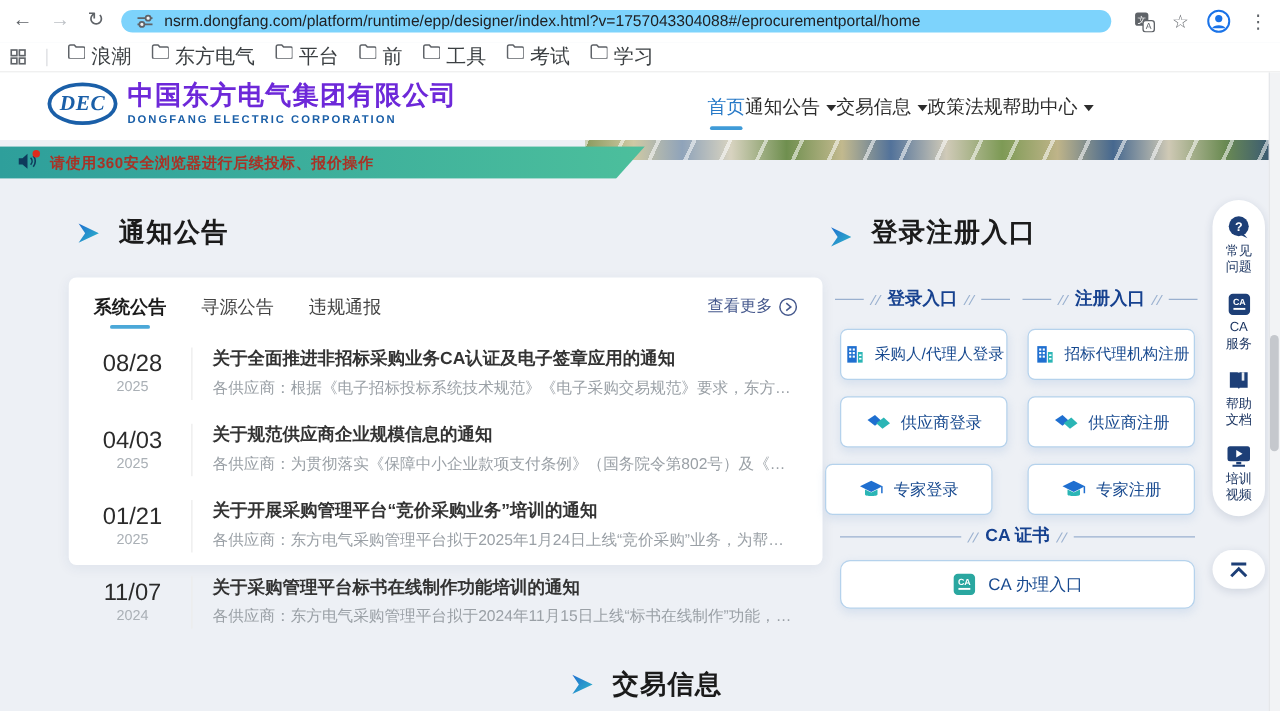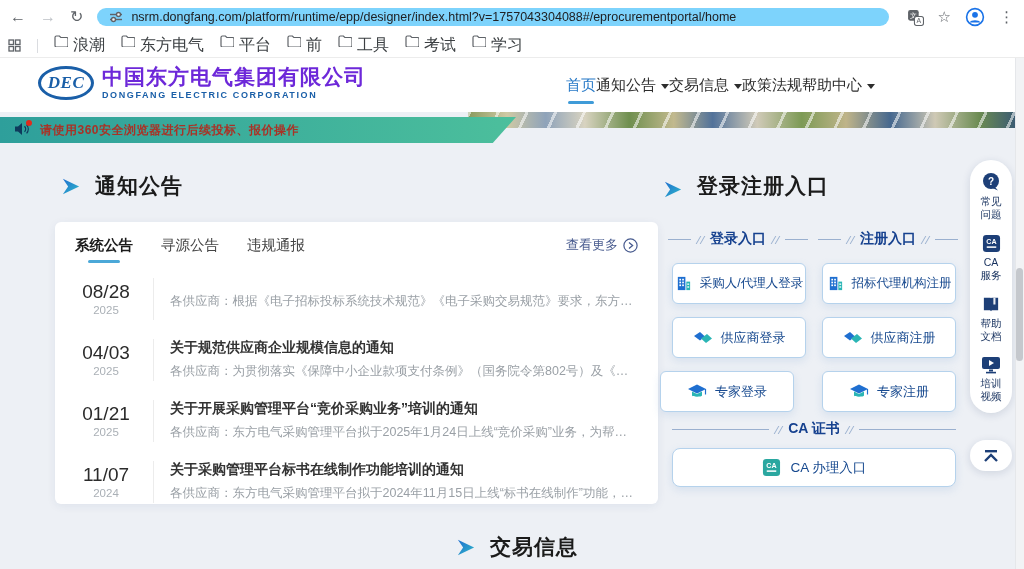--- a/index.html
+++ b/index.html
@@ -56,21 +56,21 @@
     display:flex;align-items:center;padding-left:14px;gap:8px;}
   .speaker-wrap{position:relative;width:18px;height:16px;}
   .red-dot{position:absolute;top:-2px;right:0;width:6px;height:6px;border-radius:50%;background:#e02b1d;}
   .band-text{font-size:12px;color:#a93226;font-weight:bold;letter-spacing:.5px;}
 
   
   .sec-title{position:absolute;display:flex;align-items:center;gap:14px;}
   .sec-title .txt{font-size:21px;font-weight:bold;color:#1b1b1b;letter-spacing:1px;}
 
   
-  .card{position:absolute;left:55px;top:222px;width:603px;height:282px;background:#fff;
+  .card{position:absolute;left:55px;top:222px;width:603px;height:230px;background:#fff;
     border-radius:6px;box-shadow:0 2px 10px rgba(30,60,110,.07);padding:0 20px;}
   .tabrow{height:46px;display:flex;align-items:center;gap:28px;position:relative;}
   .tab{font-size:14.5px;color:#444;cursor:pointer;position:relative;padding:4px 0;}
   .tab.active{font-weight:bold;color:#1b1b1b;}
   .tab.active::after{content:"";position:absolute;left:50%;transform:translateX(-50%);
     bottom:-4px;width:32px;height:3px;background:#4ba8d8;border-radius:2px;}
   .viewmore{margin-left:auto;display:flex;align-items:center;gap:5px;font-size:13px;
     color:#475a8e;cursor:pointer;}
   .nlist{display:flex;flex-direction:column;}
   .nitem{height:61px;display:flex;align-items:center;cursor:pointer;}
@@ -276,20 +276,21 @@
       </span>
     </div>
     <div class="nlist">
       <div class="nitem">
         <div class="ndate">
           <div class="nmd">08/28</div>
           <div class="nyr">2025</div>
         </div>
         <div class="ndiv"></div>
         <div class="nbody">
+          <div class="ntitle">关于全面推进非招标采购业务CA认证及电子签章应用的通知</div>
           <div class="ndesc">各供应商：根据《电子招标投标系统技术规范》《电子采购交易规范》要求，东方电气采购…</div>
         </div>
       </div>
       <div class="nitem">
         <div class="ndate">
           <div class="nmd">04/03</div>
           <div class="nyr">2025</div>
         </div>
         <div class="ndiv"></div>
         <div class="nbody">

